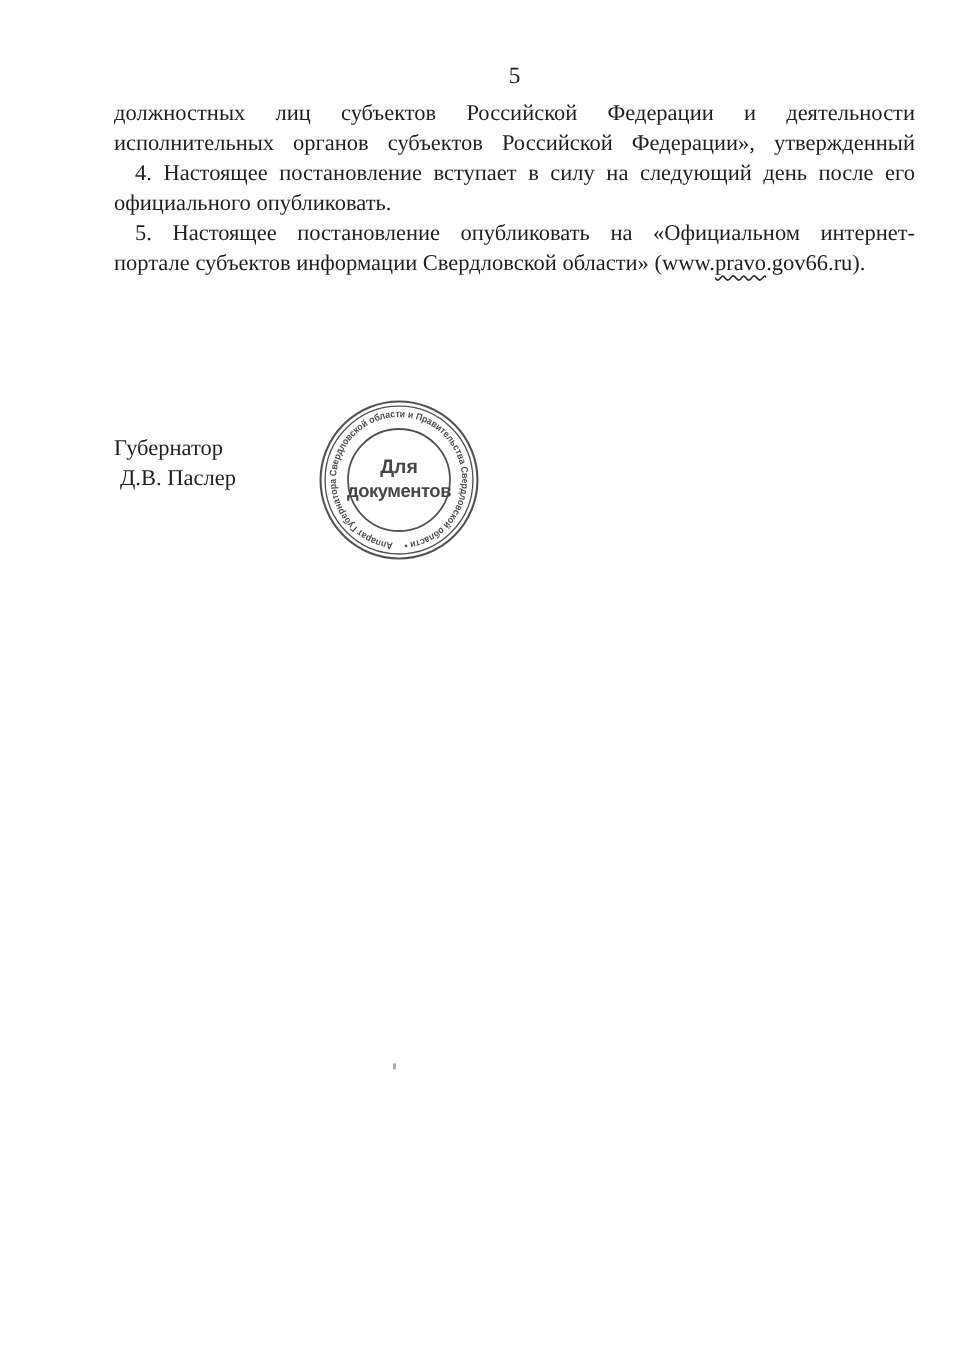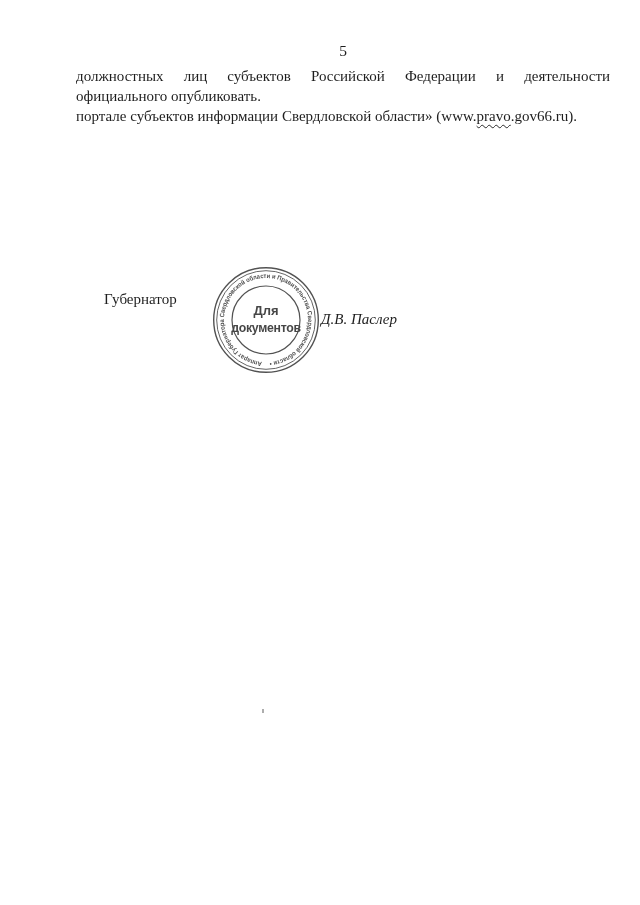--- a/index.html
+++ b/index.html
@@ -52,31 +52,29 @@
     text-decoration-thickness: 1px;
     text-underline-offset: 2.5px;
     text-decoration-color: #2a2a2a;
   }
   .signature-role {
     position: absolute;
     top: 289px;
     left: 76px;
     font-size: 15px;
     line-height: 20px;
-    margin-left: 28px;
   }
   .signature-name {
     position: absolute;
     top: 309px;
-    left: 92px;
+    left: 80px;
     width: 534px;
-    text-align: center;
+    text-align: left;
     font-size: 15px;
     line-height: 20px;
-    font-style: italic;
   }
   .stamp {
     position: absolute;
     left: 211px;
     top: 265px;
     width: 110px;
     height: 110px;
     opacity: 0.88;
   }
   .stamp .ring-text {
@@ -112,21 +110,24 @@
     opacity: 0.7;
   }
 </style>
 </head>
 <body>
 
 <div class="page-number">5</div>
 
 <div class="text-block">
   <div class="doc-line">должностных лиц субъектов Российской Федерации и деятельности</div>
+  <div class="doc-line">исполнительных органов субъектов Российской Федерации», утвержденный</div>
+  <div class="doc-line indented">4. Настоящее постановление вступает в силу на следующий день после его</div>
   <div class="doc-line para-end">официального опубликовать.</div>
+  <div class="doc-line indented">5. Настоящее постановление опубликовать на «Официальном интернет-</div>
   <div class="doc-line para-end"><span>портале субъектов информации Свердловской области» (www.</span><span class="wavy">pravo</span><span>.gov66.ru).</span></div>
 </div>
 
 <div class="signature-role">
   <div>Губернатор</div>
 </div>
 
 <div class="signature-name">Д.В. Паслер</div>
 
 <svg class="stamp" viewBox="0 0 110 110">

